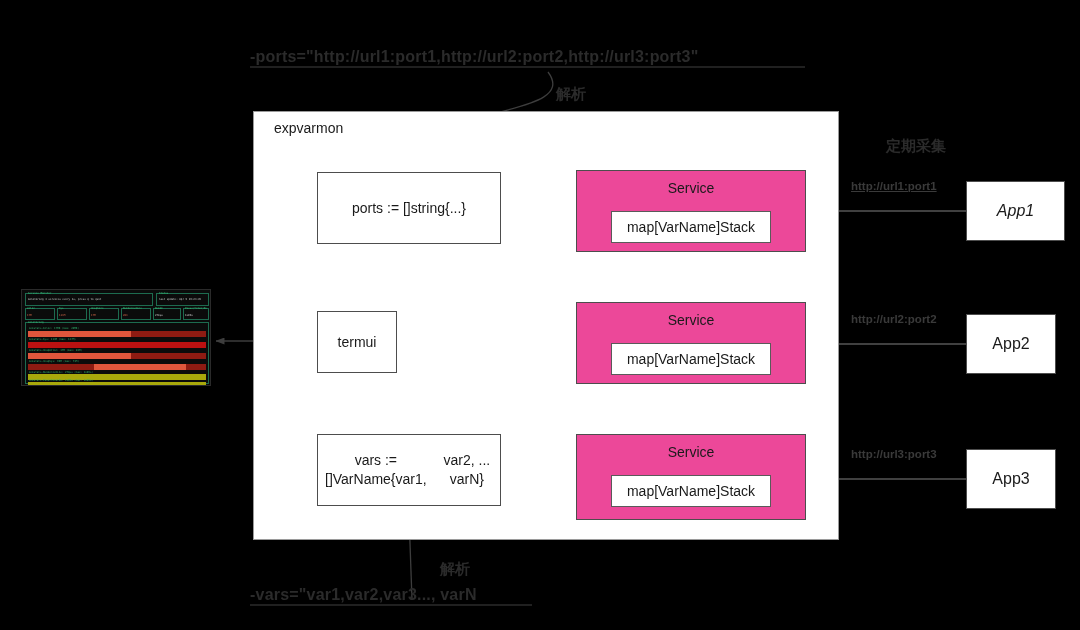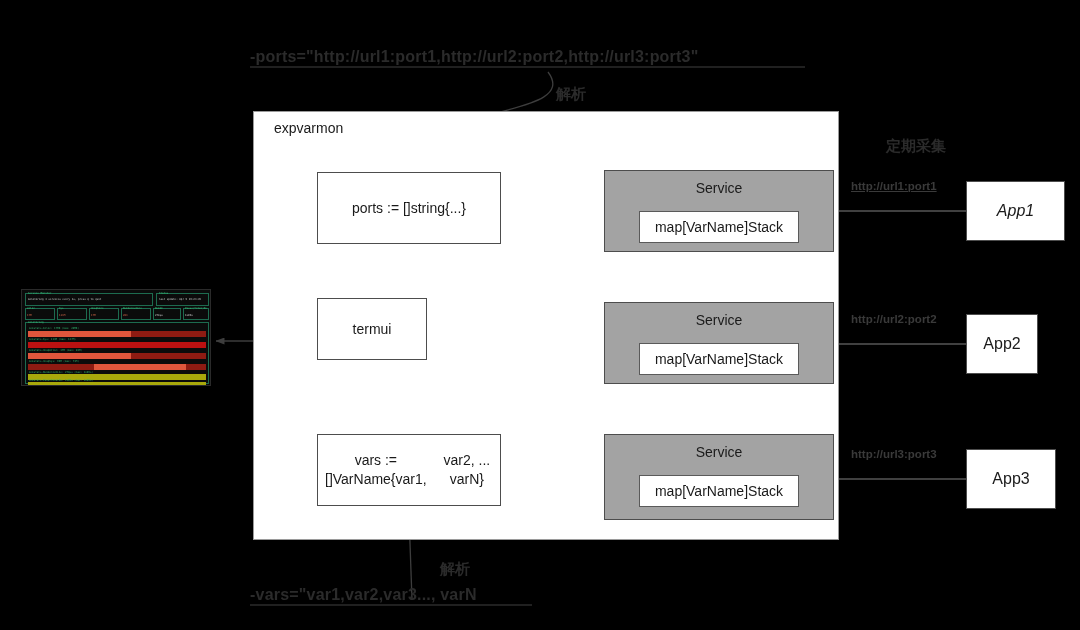--- a/index.html
+++ b/index.html
@@ -73,24 +73,23 @@
     display: flex;
     align-items: center;
     justify-content: center;
     text-align: center;
     color: #1a1a1a;
     font-size: 14px;
     line-height: 1.35;
   }
   .svc-box {
     position: absolute;
-    background: #a3a3a3;
+    background: #ec4899;
     border: 1.6px solid #4d4d4d;
     box-sizing: border-box;
-    margin-left: 28px;
   }
   .svc-title {
     position: absolute;
     left: 0; right: 0;
     top: 9px;
     text-align: center;
     font-size: 14px;
     color: #1a1a1a;
   }
   .svc-inner {
@@ -217,21 +216,21 @@
   <div class="cn-label" style="left:420px; top:300px;">更新</div>
   <div class="cn-label" style="left:886px; top:137px;">定期采集</div>
 
   <div id="expvarmon-box"></div>
   <div id="expvarmon-title">expvarmon</div>
 
   <div class="wbox" style="left:317px; top:172px; width:184px; height:72px;">
     <span>ports := []string{...}</span>
   </div>
 
-  <div class="wbox" style="left:317px; top:298px; width:110px; height:62px;">
+  <div class="wbox" style="left:317px; top:311px; width:80px; height:62px;">
     <span>termui</span>
   </div>
 
   <div class="wbox" style="left:317px; top:434px; width:184px; height:72px; ">
     <span>vars := []VarName{var1,</span>
     <span>var2,    ... varN}</span>
   </div>
 
   <div class="svc-box" style="left:576px; top:170px; width:230px; height:82px;">
     <div class="svc-title">Service</div>
@@ -247,21 +246,21 @@
     <div class="svc-title">Service</div>
     <div class="svc-inner">map[VarName]Stack</div>
   </div>
 
   <div class="url-label" style="left:851px; top:180px;text-decoration:underline;">http://url1:port1</div>
   <div class="wbox" style="left:966px; top:181px; width:99px; height:60px; font-size:16px;font-style:italic;">
     <span>App1</span>
   </div>
 
   <div class="url-label" style="left:851px; top:313px;">http://url2:port2</div>
-  <div class="wbox" style="left:966px; top:314px; width:72px; height:60px; font-size:16px;">
+  <div class="wbox" style="left:966px; top:314px; width:90px; height:60px; font-size:16px;">
     <span>App2</span>
   </div>
 
   <div class="url-label" style="left:851px; top:448px;">http://url3:port3</div>
   <div class="wbox" style="left:966px; top:449px; width:90px; height:60px; font-size:16px;align-items:center;">
     <span>App3</span>
   </div>
 
   <div id="termshot">
 

